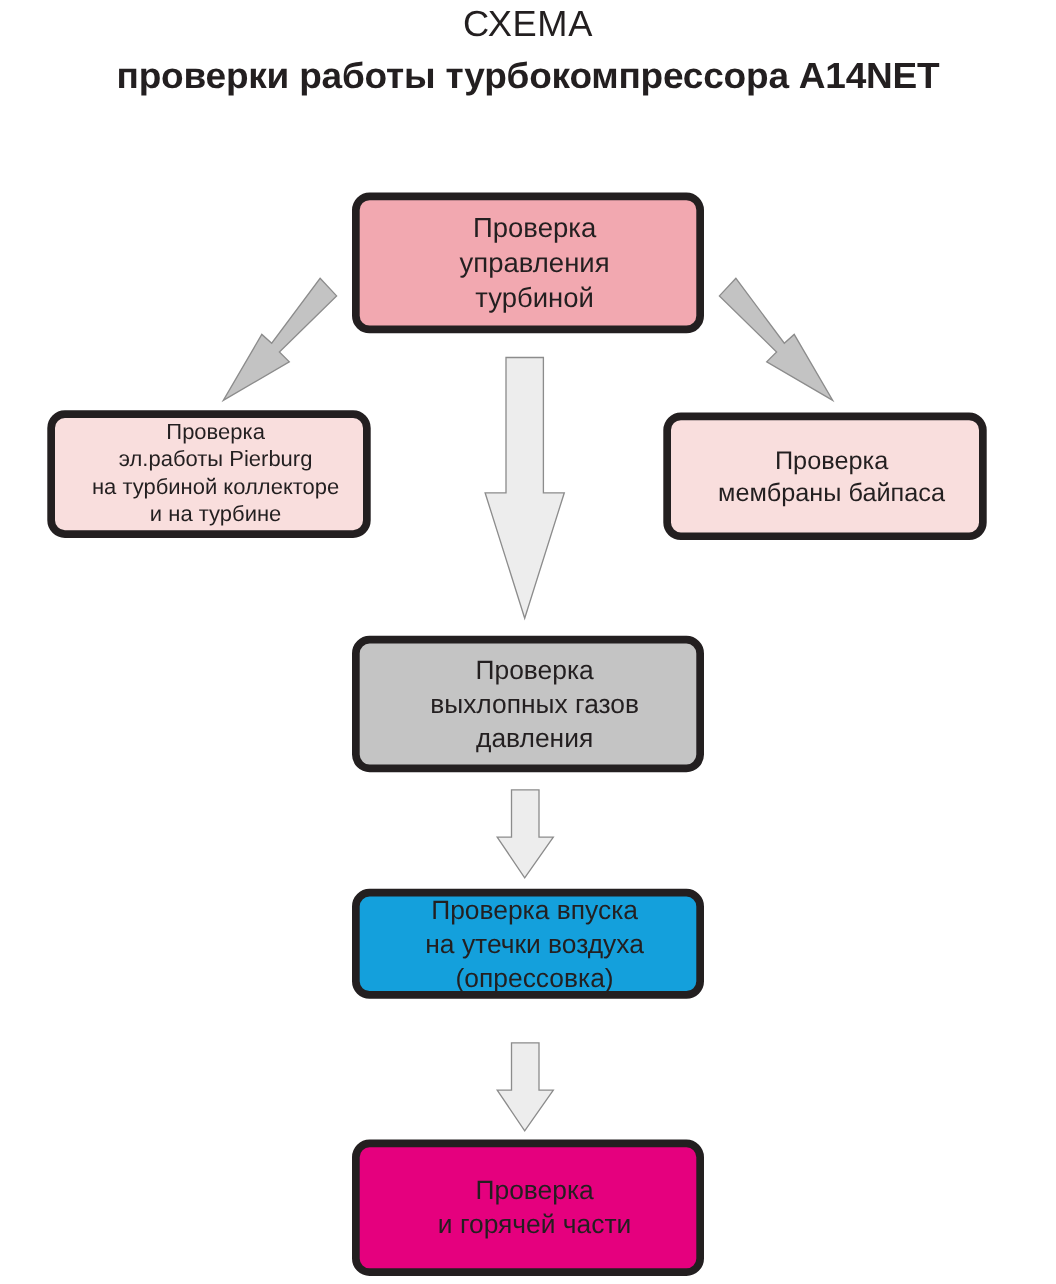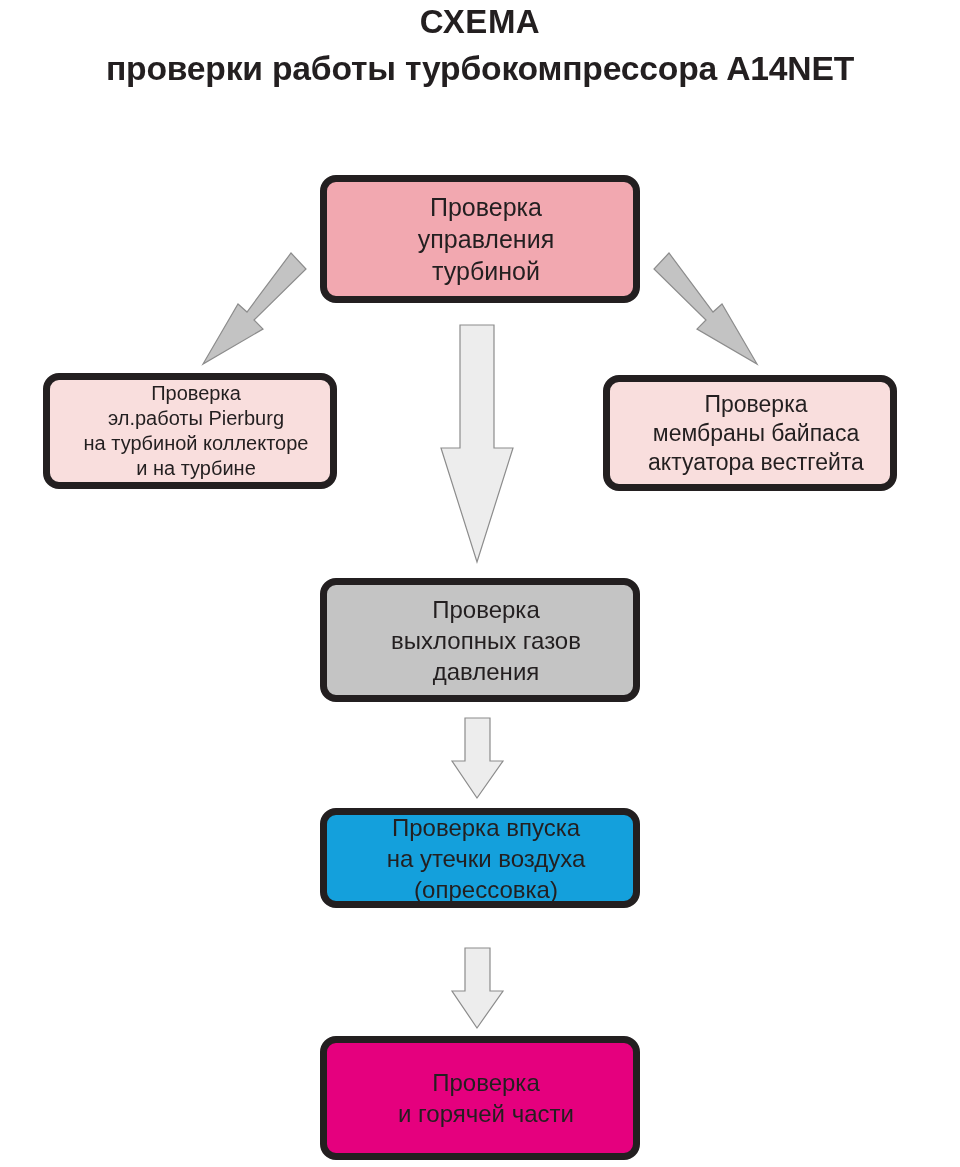--- a/index.html
+++ b/index.html
@@ -19,21 +19,21 @@
   
   #title-block {
     position: absolute;
     left: 0;
     top: 0;
     width: 960px;
     text-align: center;
   }
   #title-line-1 {
     font-size: 33px;
-    font-weight: bold;
+    font-weight: normal;
     line-height: 40px;
     letter-spacing: 0.5px;
     margin-top: 2px;
     white-space: nowrap;
   }
   #title-line-2 {
     font-size: 33px;
     font-weight: bold;
     line-height: 40px;
     letter-spacing: -0.2px;
@@ -161,21 +161,20 @@
     <span class="line">эл.работы Pierburg</span>
     <span class="line">на турбиной коллекторе</span>
     <span class="line">и на турбине</span>
   </div>
 </div>
 
 <div class="node" id="node-wastegate-membrane">
   <div class="lines">
     <span class="line">Проверка</span>
     <span class="line">мембраны байпаса</span>
-    <span class="line">актуатора вестгейта</span>
   </div>
 </div>
 
 <div class="node" id="node-exhaust-pressure">
   <div class="lines">
     <span class="line">Проверка</span>
     <span class="line">выхлопных газов</span>
     <span class="line">давления</span>
   </div>
 </div>

